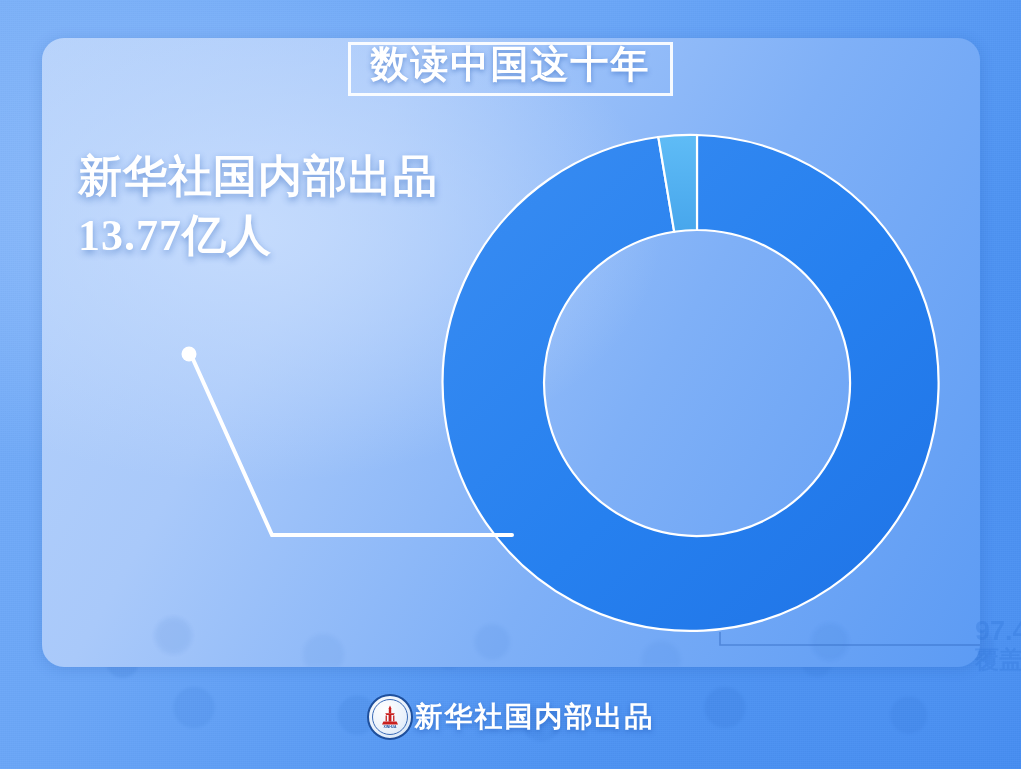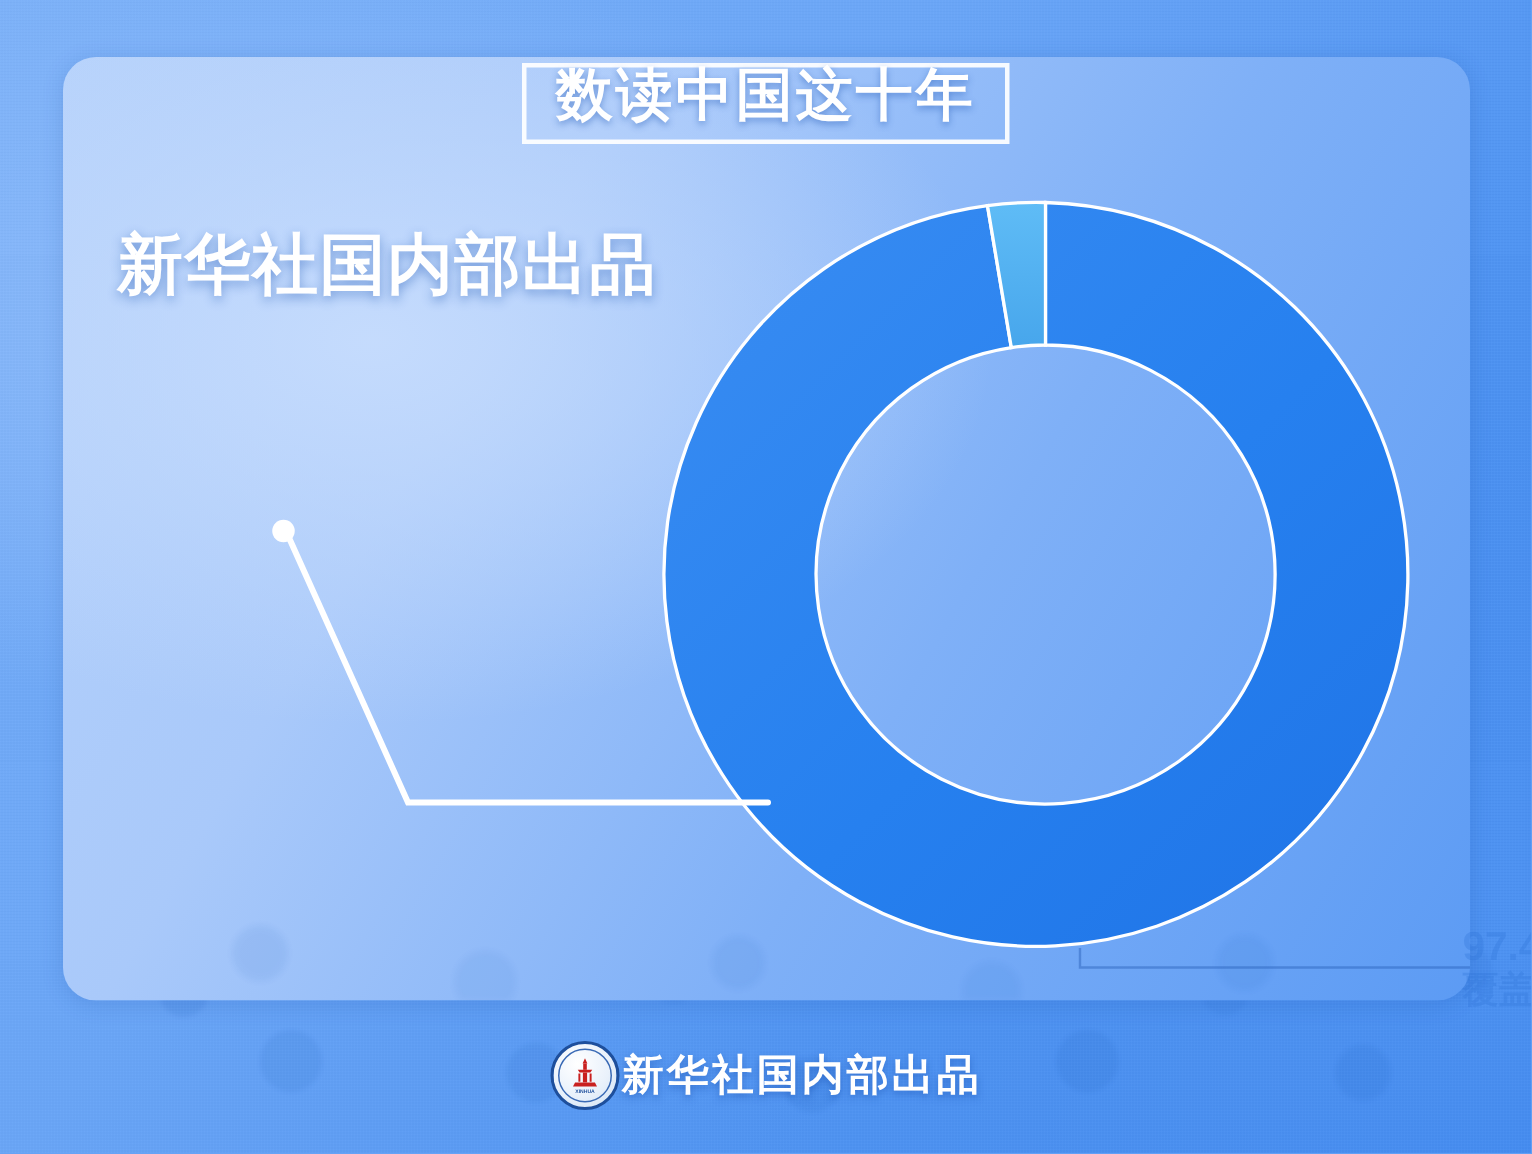--- a/index.html
+++ b/index.html
@@ -187,20 +187,21 @@
 
   <div class="panel">
     <div class="panel-crowd"></div>
 
     <div class="title-box">
       <div class="title-text">数读中国这十年</div>
     </div>
 
     <div class="headline">
       <div class="hl-line">新华社国内部出品</div>
+      <div class="hl-line">13.77亿人</div>
     </div>
 
     <svg class="svg-layer" width="938" height="629" viewBox="0 0 938 629">
       <path d="M 678 594 L 678 607 L 938 607" fill="none" stroke="rgba(40,95,185,.45)" stroke-width="1.6"></path>
     </svg>
   </div>
 
   <svg class="svg-layer" width="1021" height="769" viewBox="0 0 1021 769">
     <defs>
       <clipPath id="panelClip">

